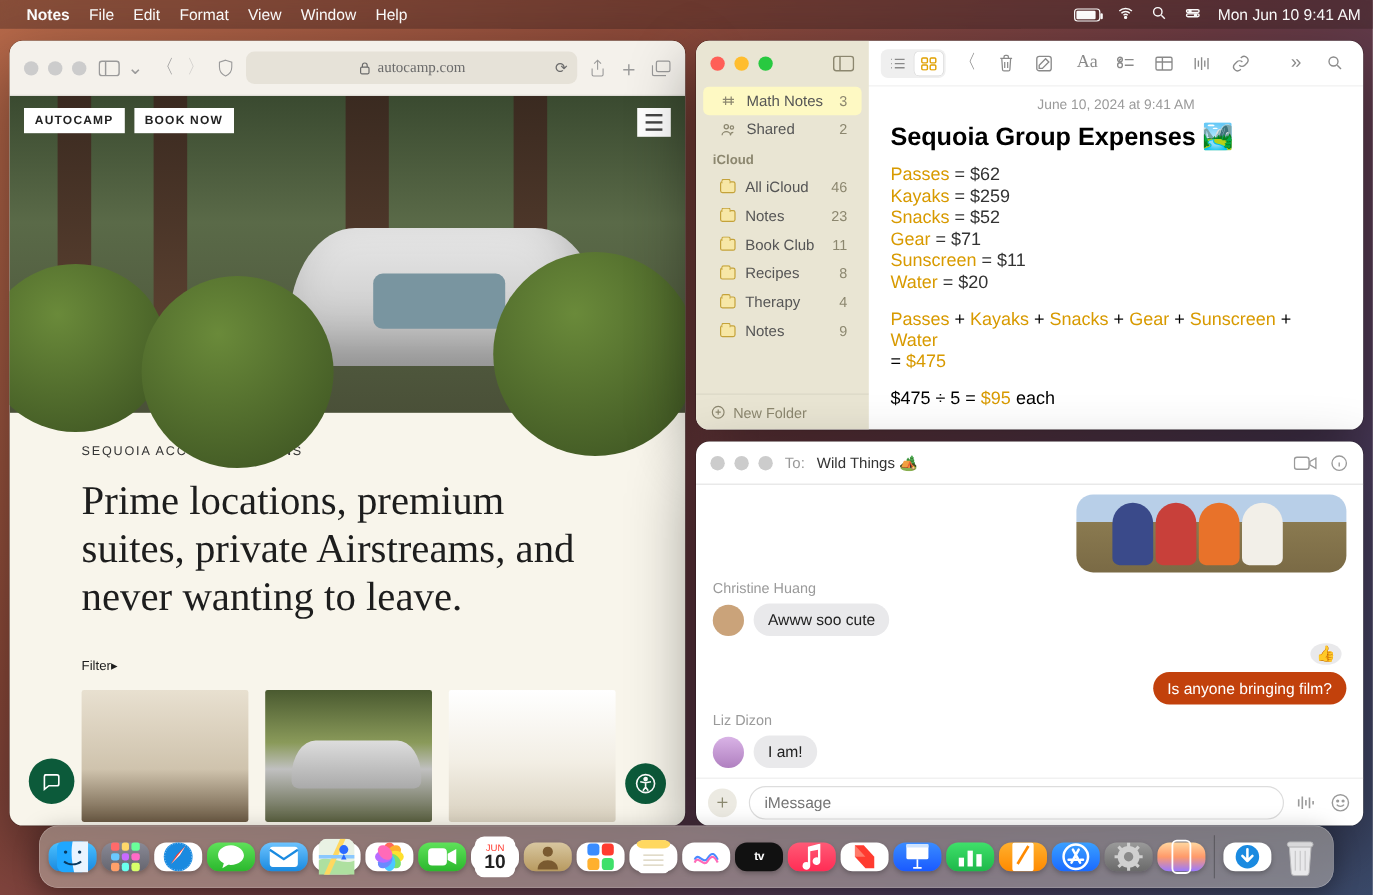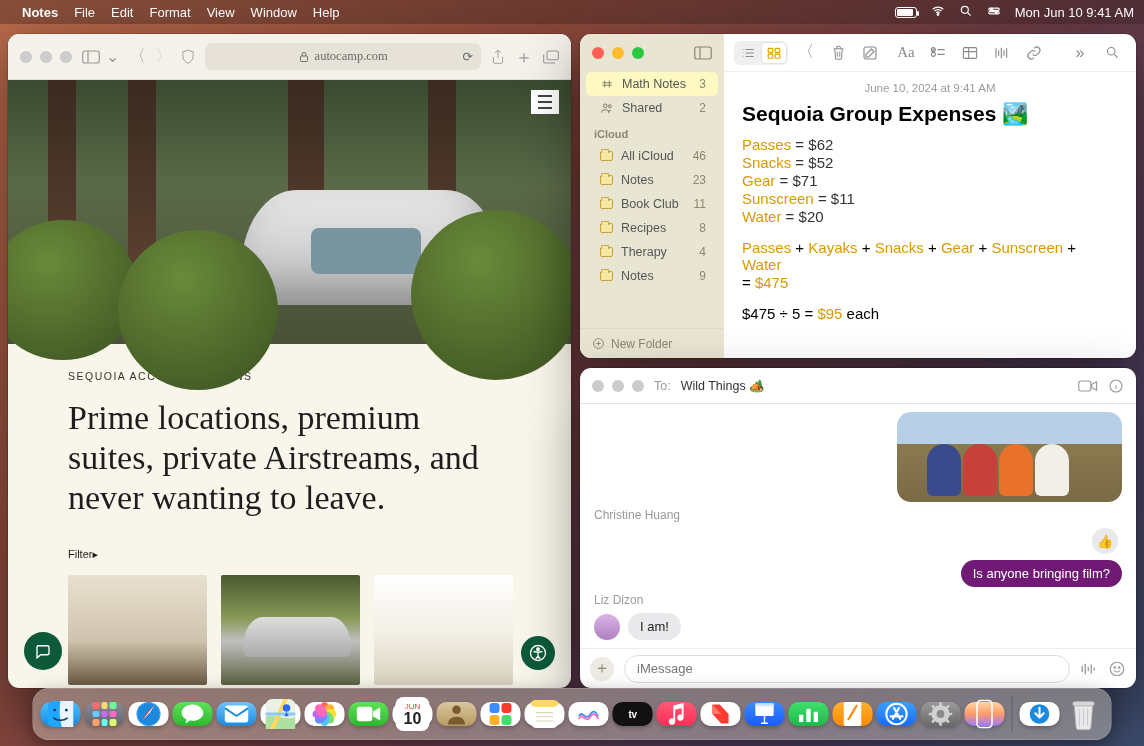--- a/index.html
+++ b/index.html
@@ -95,21 +95,21 @@
   .photo { align-self:flex-end; width:225px; height:92px; border-radius:14px; overflow:hidden;
     background: linear-gradient(180deg,#b8cfe8 0%,#b8cfe8 35%,#8a7a50 36%,#7a6a45 100%); position:relative; }
   .ppl { position:absolute; bottom:6px; display:flex; gap:2px; left:30px; }
   .pp { width:34px;height:52px;border-radius:17px 17px 6px 6px; }
   .sender { font-size:12px; color:#9a9a9a; }
   .row-in { display:flex; align-items:flex-end; gap:8px; }
   .ava { width:26px;height:26px;border-radius:50%;background:#caa37a; }
   .ava.liz { background:linear-gradient(#d9b3e6,#b080c0);} 
   .bub-in { background:#e9e9eb; color:#222; padding:6px 12px; border-radius:15px; font-size:13px; }
   .react { align-self:flex-end; width:26px;height:26px;border-radius:50%;background:#e9e9eb;display:flex;align-items:center;justify-content:center;font-size:13px; margin-right:4px; }
-  .bub-out { align-self:flex-end; background:#701a75; color:#fff; padding:6px 12px; border-radius:15px; font-size:13px; }
+  .bub-out { align-self:flex-end; background:#c2410c; color:#fff; padding:6px 12px; border-radius:15px; font-size:13px; }
   #msgs .compose { height:40px; border-top:1px solid #eee; display:flex; align-items:center; padding:0 10px; gap:10px; }
   #msgs .plus { width:24px;height:24px;border-radius:50%;background:#eceae2;color:#8a886e;display:flex;align-items:center;justify-content:center;font-size:16px; }
   #msgs input { flex:1; height:28px; border:1px solid #ddd; border-radius:14px; padding:0 34px 0 12px; font-size:13px; outline:none; color:#333; }
   #msgs .inic { color:#9a9a9a; }
 
   
   .dock { position:absolute; bottom:6px; left:50%; transform:translateX(-50%);
     height:52px; padding:4px 8px; display:flex; align-items:center; gap:4px;
     background: rgba(220,210,200,.45); border-radius:16px; backdrop-filter: blur(20px);
     box-shadow: 0 6px 20px rgba(0,0,0,.35), inset 0 0 0 .5px rgba(255,255,255,.3); }
@@ -231,20 +231,24 @@
 
   <div class="hero">
     <span class="tree" style="left:40px"></span>
       <span class="tree" style="left:120px"></span>
       <span class="tree" style="left:280px;width:36px"></span>
       <span class="tree" style="left:420px"></span>
     <div class="airstream"></div>
     <span class="bush" style="width:150px;height:140px;left:-20px;top:140px"></span>
     <span class="bush" style="width:160px;height:160px;left:110px;top:150px"></span>
     <span class="bush" style="width:170px;height:170px;right:-10px;top:130px"></span>
+    <div class="topbar">
+      <span class="tag">AUTOCAMP</span>
+      <span class="tag">BOOK NOW</span>
+    </div>
     <div class="burger">
         <i></i>
         <i></i>
         <i></i>
       </div>
   </div>
 
   <div class="body">
     <div class="eyebrow">SEQUOIA ACCOMMODATIONS</div>
     <h1>Prime locations, premium suites, private Airstreams, and never wanting to leave.</h1>
@@ -403,20 +407,21 @@
           <svg width="15" height="15" viewBox="0 0 24 24" fill="none" stroke="currentColor" stroke-width="1.8">
             <circle cx="10" cy="10" r="6"></circle>
             <path d="M15 15l5 5"></path>
           </svg>
         </span>
     </div>
     <div class="note">
       <div class="date">June 10, 2024 at 9:41 AM</div>
       <h2>Sequoia Group Expenses 🏞️</h2>
       <div class="line"><span class="v">Passes</span><span class="eq"> = $62</span></div>
+      <div class="line"><span class="v">Kayaks</span><span class="eq"> = $259</span></div>
       <div class="line"><span class="v">Snacks</span><span class="eq"> = $52</span></div>
       <div class="line"><span class="v">Gear</span><span class="eq"> = $71</span></div>
       <div class="line"><span class="v">Sunscreen</span><span class="eq"> = $11</span></div>
       <div class="line"><span class="v">Water</span><span class="eq"> = $20</span></div>
       <div style="height:12px"></div>
       <div class="line">
         <span class="v">Passes</span><span> + </span>
         <span class="v">Kayaks</span><span> + </span>
         <span class="v">Snacks</span><span> + </span>
         <span class="v">Gear</span><span> + </span>
@@ -455,20 +460,24 @@
   <div class="thread">
     <div class="photo">
       <div class="ppl">
         <span class="pp" style="background:#3a4a8a"></span>
         <span class="pp" style="background:#c8403a"></span>
         <span class="pp" style="background:#e8722a"></span>
         <span class="pp" style="background:#f2efe8"></span>
       </div>
     </div>
     <div class="sender">Christine Huang</div>
+    <div class="row-in">
+      <span class="ava"></span>
+      <span class="bub-in">Awww soo cute</span>
+    </div>
     <span class="react">👍</span>
     <span class="bub-out">Is anyone bringing film?</span>
     <div class="sender">Liz Dizon</div>
     <div class="row-in">
       <span class="ava liz"></span>
       <span class="bub-in">I am!</span>
     </div>
   </div>
   <div class="compose">
     <span class="plus">＋</span>

